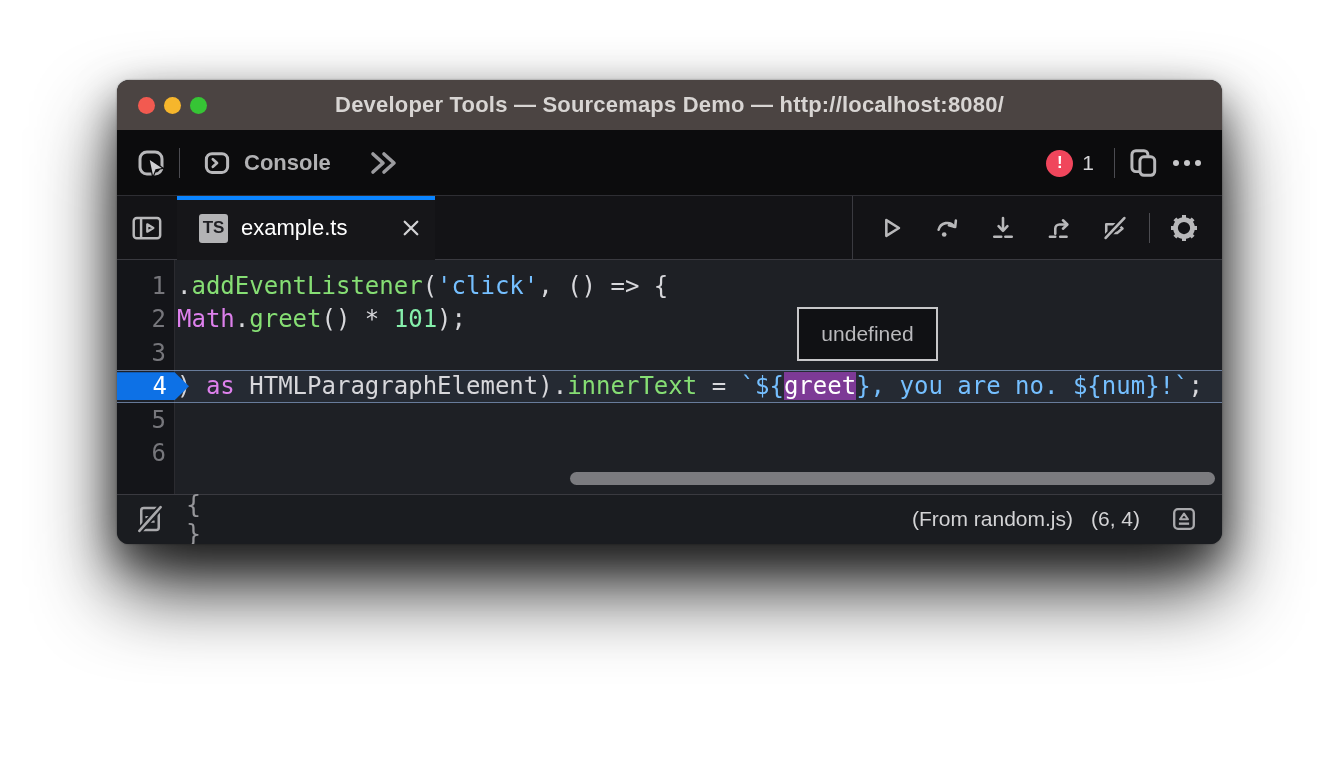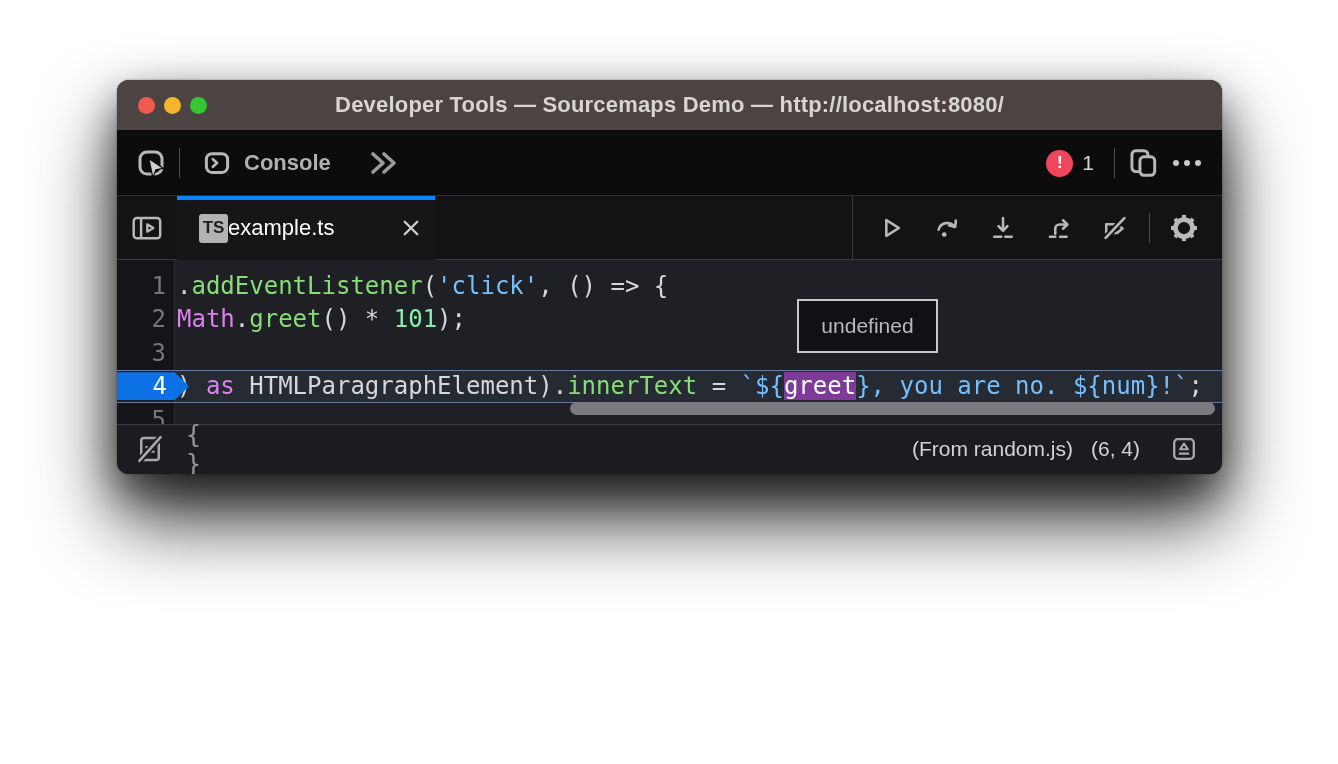--- a/index.html
+++ b/index.html
@@ -1,20 +1,20 @@
 <!DOCTYPE html>
 <html><head>
 <meta charset="utf-8">
 <style>
   * { margin:0; padding:0; box-sizing:border-box; }
   html,body { width:1338px; height:764px; background:#ffffff; overflow:hidden;
               font-family:"Liberation Sans", sans-serif; }
 
   .window {
-    position:absolute; left:117px; top:80px; width:1105px; height:394px;
+    position:absolute; left:117px; top:80px; width:1105px; height:464px;
     border-radius:12px; background:#1e2025; overflow:hidden;
     box-shadow:0 45px 80px rgba(0,0,0,0.82), 0 18px 40px rgba(0,0,0,0.5), 0 0 2px rgba(0,0,0,0.45);
     display:flex; flex-direction:column;
   }
 
   
   .titlebar { position:relative; height:50px; flex:0 0 50px; background:#4b4442;
               display:flex; align-items:center; justify-content:center; }
   .lights { position:absolute; left:21px; top:0; height:100%; display:flex; align-items:center; gap:9px; }
   .light { width:17px; height:17px; border-radius:50%; }
@@ -36,21 +36,21 @@
   .chevron-more { display:flex; align-items:center; padding:0 10px; cursor:pointer; }
   .tb-right { margin-left:auto; display:flex; align-items:center; }
   .err-badge { width:27px; height:27px; border-radius:50%; background:#f0465c; color:#ffffff;
                font-size:17px; font-weight:bold; display:flex; align-items:center; justify-content:center; cursor:pointer; }
   .err-count { color:#d5d5d7; font-size:21px; margin:0 14px 0 9px; }
 
   
   .tabrow { height:64px; flex:0 0 64px; background:#131316; display:flex; align-items:stretch;
             box-shadow:inset 0 -1px 0 #3a3a40; }
   .src-toggle { width:60px; display:flex; align-items:center; justify-content:center; cursor:pointer; }
-  .src-tab { position:relative; width:258px; display:flex; align-items:center; 
+  .src-tab { position:relative; width:258px; display:flex; align-items:center; gap:13px;
              padding:0 16px 0 22px; cursor:pointer; background:#161619; }
   .src-tab::before { content:""; position:absolute; top:0; left:0; right:0; height:4px; background:#0a84ff; }
   .ts-badge { width:29px; height:29px; border-radius:3px; background:#b3b3b5; color:#202024;
               font-size:17px; font-weight:bold; display:flex; align-items:center; justify-content:center; }
   .src-label { color:#ffffff; font-size:22px; font-weight:400; flex:1; }
   .tab-spacer { flex:1; }
   .cmdsep { width:1px; background:#3a3a40; }
   .cmds { display:flex; align-items:center; padding:0 10px; }
   .cmd-btn { width:56px; height:48px; display:flex; align-items:center; justify-content:center;
              border-radius:4px; cursor:pointer; }
@@ -69,21 +69,21 @@
         clip-path:polygon(0 0, 80% 0, 100% 50%, 80% 100%, 0 100%); margin-right:-14px; z-index:2; }
   .codetext { font-family:"DejaVu Sans Mono", monospace; font-size:24px; white-space:pre;
               padding-left:2px; color:#d7d7db; z-index:1; }
   .tk-plain  { color:#d7d7db; }
   .tk-method { color:#86de74; }
   .tk-string { color:#75bfff; }
   .tk-number { color:#86efac; }
   .tk-keyword{ color:#dd80ec; }
   .tk-selected { color:#ffffff; background:#7d3a96; }
 
-  .tooltip { position:absolute; left:680px; top:39px; width:141px; height:54px; z-index:6;
+  .tooltip { position:absolute; left:680px; top:47px; width:141px; height:54px; z-index:6;
              background:#101114; border:2px solid #c7c7c9; display:flex; align-items:center; justify-content:center; }
   .tooltip span { color:#b9b9bc; font-size:21px; }
 
   .hscroll-thumb { position:absolute; left:453px; bottom:9px; width:645px; height:13px;
                    border-radius:7px; background:#7b7b7f; cursor:pointer; z-index:5; }
 
   
   .statusbar { height:50px; flex:0 0 50px; background:#1a1c20; box-shadow:inset 0 1px 0 #3a3a40;
                display:flex; align-items:center; padding:0 18px 0 13px; }
   .sb-btn { display:flex; align-items:center; justify-content:center; width:40px; height:40px; cursor:pointer; }

